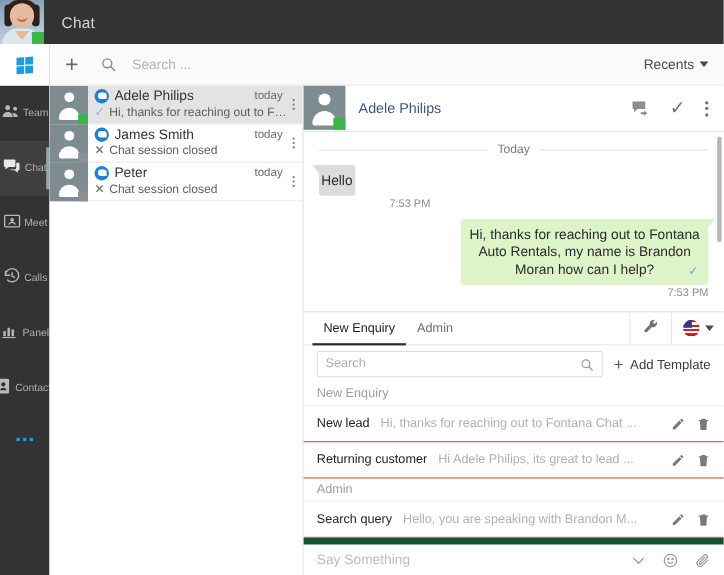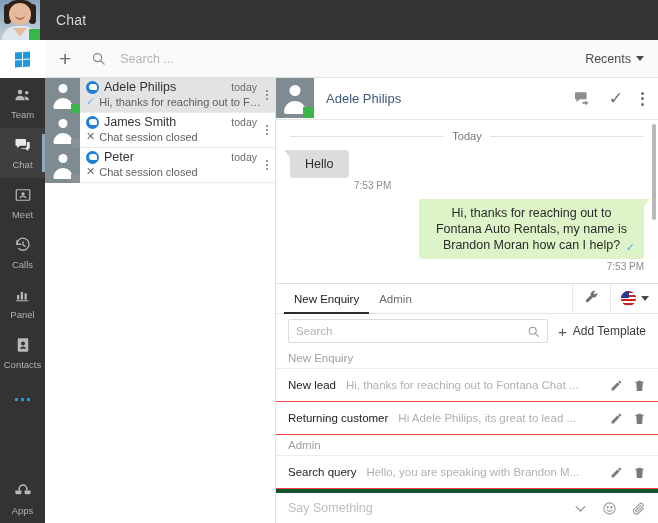--- a/index.html
+++ b/index.html
@@ -72,21 +72,21 @@
     width: 45px; height: 38px; background: #ffffff;
     display: flex; align-items: center; justify-content: center;
   }
   .win-logo {
     width: 15px; height: 15px; display: grid;
     grid-template-columns: 7px 7px; grid-template-rows: 7px 7px; gap: 1px;
     transform: skewY(-4deg);
   }
   .win-logo i { background: #1e9bdc; display: block; }
   .rail-item {
-    height: 50px; display: flex; flex-direction: column;
+    height: 50px; display: flex; flex-direction: row;
     align-items: center; justify-content: center; gap: 2px;
     color: #b9b9b9; position: relative; cursor: pointer;
   }
   .rail-item.active { background: #3f3f3f; }
   .rail-item.active::after {
     content: ''; position: absolute; right: 0; top: 6px; bottom: 6px;
     width: 3px; background: #8fa8b8;
   }
   .rail-label { font-size: 9.5px; color: #b0b0b0; line-height: 1; }
   .rail-more {
@@ -208,21 +208,21 @@
   
   .msgs {
     flex: 1; padding: 10px 14px 6px 14px; position: relative; overflow: hidden;
   }
   .daysep { display: flex; align-items: center; gap: 8px; margin-bottom: 8px; }
   .daysep .ln { flex: 1; height: 1px; background: #e2e2e2; }
   .daysep .tx { font-size: 11px; color: #777; }
   .bubble-row { display: flex; margin-bottom: 2px; }
   .bubble-row.out { justify-content: flex-end; }
   .bubble {
-    position: relative; max-width: 225px; padding: 6px 15px;
+    position: relative; max-width: 225px; padding: 6px 2px;
     font-size: 12.5px; color: #2b2b2b; line-height: 16px; border-radius: 3px;
   }
   .bubble.in { background: #dcdcdc; }
   .bubble.in::before {
     content: ''; position: absolute; left: -6px; top: 0;
     border-top: 0 solid transparent; border-right: 7px solid #dcdcdc;
     border-bottom: 9px solid transparent;
   }
   .bubble.out { background: #ddf3c8; text-align: center; }
   .bubble.out::after {
@@ -303,21 +303,21 @@
   }
   .tpl-name { font-size: 11.5px; color: #222; white-space: nowrap; }
   .tpl-prev {
     flex: 1; font-size: 11.5px; color: #b0b0b0; white-space: nowrap;
     overflow: hidden; text-overflow: ellipsis; min-width: 0;
   }
   .tpl-ic { color: #7a7a7a; display: flex; cursor: pointer; }
 
   
   .composer {
-    flex: 0 0 34px; height: 34px; border-top: 4px solid #14532d;
+    flex: 0 0 34px; height: 34px; border-top: 6px solid #14532d;
     display: flex; align-items: center; padding: 0 12px; gap: 14px;
     background: #fff;
   }
   .composer-input {
     flex: 1; border: none; outline: none; background: transparent;
     font-family: "Liberation Sans", sans-serif; font-size: 12.5px; color: #555;
   }
   .composer-input::placeholder { color: #bdbdbd; }
   .cm-ic { color: #9a9a9a; display: flex; cursor: pointer; }
 </style>
@@ -416,29 +416,20 @@
       </span>
       <span class="rail-label">Contacts</span>
     </div>
 
     <div class="rail-more">
         <i></i>
         <i></i>
         <i></i>
       </div>
 
-    <div class="rail-bottom">
-      <span>
-        <svg width="20" height="16" viewBox="0 0 26 18" fill="#b9b9b9">
-          <path d="M3 7h8v3a2 2 0 0 1-2 2H5a2 2 0 0 1-2-2V7zm12 0h8v3a2 2 0 0 1-2 2h-4a2 2 0 0 1-2-2V7z"></path>
-          <path d="M7 7V5a6 6 0 0 1 12 0v2h-2V5a4 4 0 0 0-8 0v2H7z"></path>
-        </svg>
-      </span>
-      <span class="rail-label">Apps</span>
-    </div>
   </div>
 
   <div class="list-toolbar">
     <span class="lt-plus">+</span>
     <span class="lt-search-icon">
       <svg width="15" height="15" viewBox="0 0 24 24" fill="none" stroke="currentColor" stroke-width="2">
         <circle cx="10.5" cy="10.5" r="6.5"></circle>
           <path d="M15.5 15.5L21 21" stroke-linecap="round"></path>
       </svg>
     </span>

